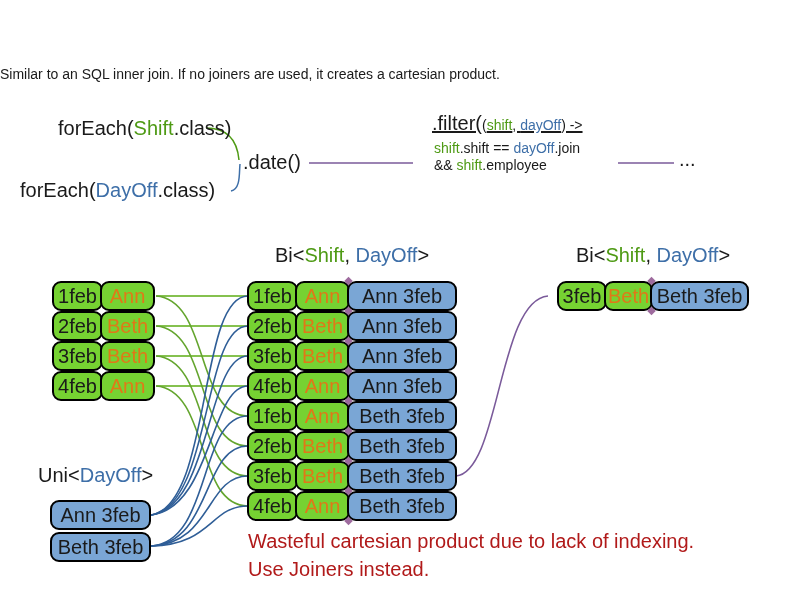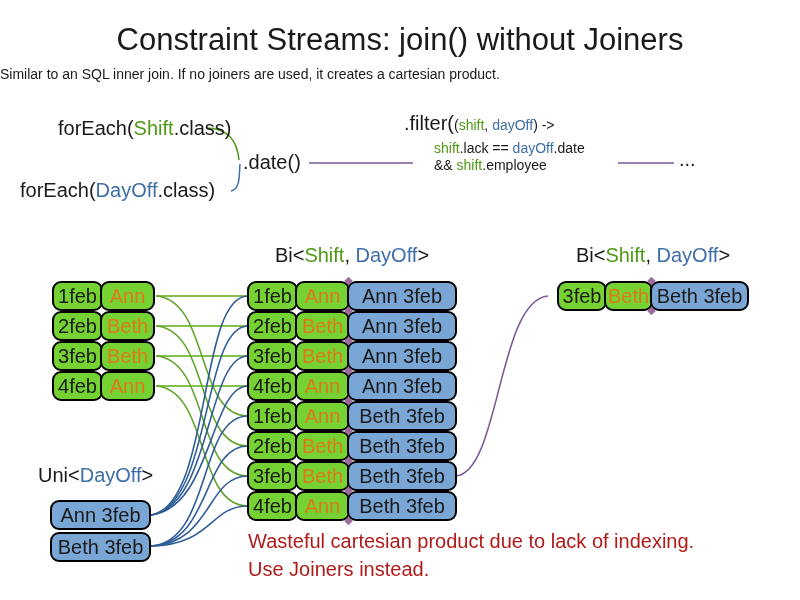--- a/index.html
+++ b/index.html
@@ -67,32 +67,31 @@
       <path d="M151,515 C212,506 202,326 248,326"></path>
       <path d="M151,515 C212,507 206,356 248,356"></path>
       <path d="M151,515 C212,508 210,386 248,386"></path>
       <path d="M151,546 C212,542 198,416 248,416"></path>
       <path d="M151,546 C212,543 202,446 248,446"></path>
       <path d="M151,546 C212,544 206,476 248,476"></path>
       <path d="M151,546 C212,545 210,506 248,506"></path>
     </g>
   </svg>
 
-  <div class="abs title layer1">Constraint Streams: join() without Joiners</div>
   <div class="abs subtitle layer1">Similar to an SQL inner join. If no joiners are used, it creates a cartesian product.</div>
 
   <div class="abs code layer1" style="left:20px;top:117px;margin-left:38px;"><span class="k">forEach(</span><span class="g">Shift</span><span class="k">.class)</span></div>
 
   <div class="abs code layer1" style="left:20px;top:179px;"><span class="k">forEach(</span><span class="b">DayOff</span><span class="k">.class)</span></div>
 
   <div class="abs code layer1" style="left:243px;top:151px;"><span class="k">.date()</span></div>
 
-  <div class="abs code layer1" style="left:404px;top:112px;"><span class="k">.filter(</span><span class="k sm">(</span><span class="g sm">shift</span><span class="k sm">, </span><span class="b sm">dayOff</span><span class="k sm">) -&gt;</span></div>
+  <div class="abs code layer1" style="left:432px;top:112px;text-decoration:underline;"><span class="k">.filter(</span><span class="k sm">(</span><span class="g sm">shift</span><span class="k sm">, </span><span class="b sm">dayOff</span><span class="k sm">) -&gt;</span></div>
 
-  <div class="abs code layer1" style="left:434px;top:140px;font-size:14px;"><span class="g">shift</span><span class="k">.lack == </span><span class="b">dayOff</span><span class="k">.date</span></div>
+  <div class="abs code layer1" style="left:434px;top:140px;font-size:14px;"><span class="g">shift</span><span class="k">.shift == </span><span class="b">dayOff</span><span class="k">.join</span></div>
 
   <div class="abs code layer1" style="left:434px;top:157px;font-size:14px;"><span class="k">&amp;&amp; </span><span class="g">shift</span><span class="k">.employee</span></div>
 
 
   <div class="abs code layer1" style="left:679px;top:148px;"><span class="k">...</span></div>
 
 
   <div class="abs tlabel layer1" style="left:247px;top:244px;width:210px;text-align:center;"><span class="k">Bi&lt;</span><span class="g">Shift</span><span class="k">, </span><span class="b">DayOff</span><span class="k">&gt;</span></div>
 
   <div class="abs tlabel layer1" style="left:557px;top:244px;width:192px;text-align:center;"><span class="k">Bi&lt;</span><span class="g">Shift</span><span class="k">, </span><span class="b">DayOff</span><span class="k">&gt;</span></div>

